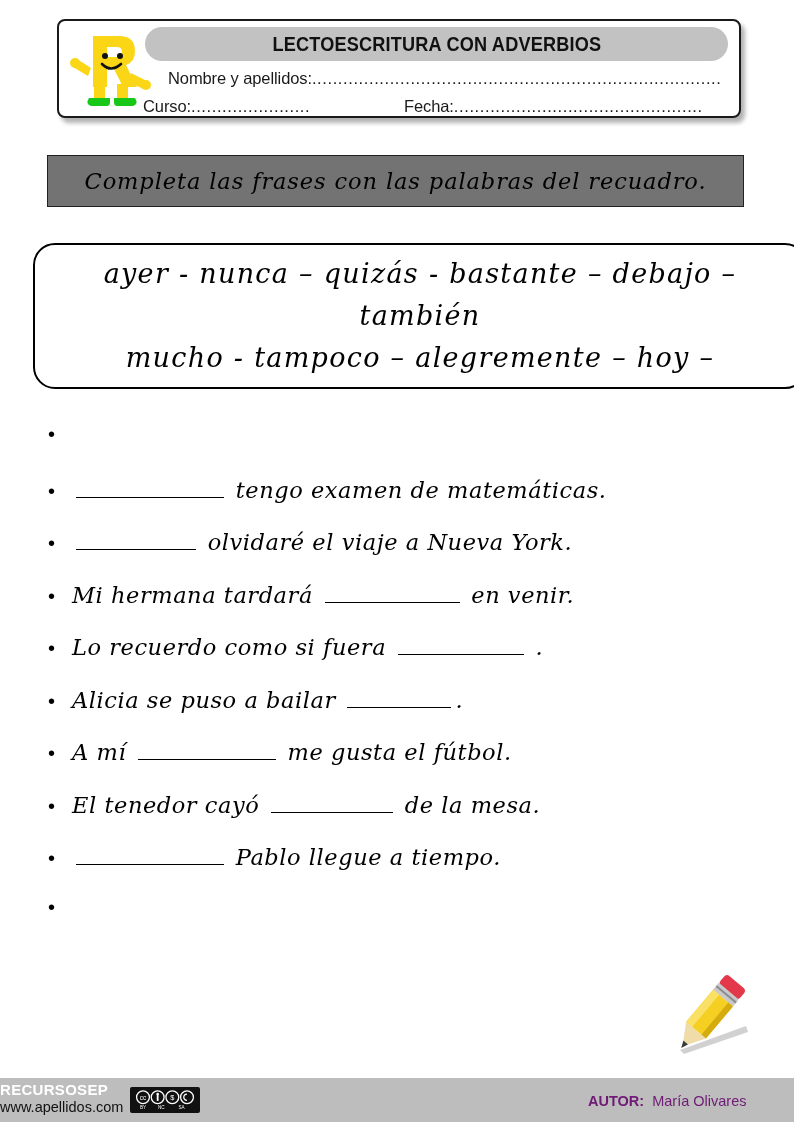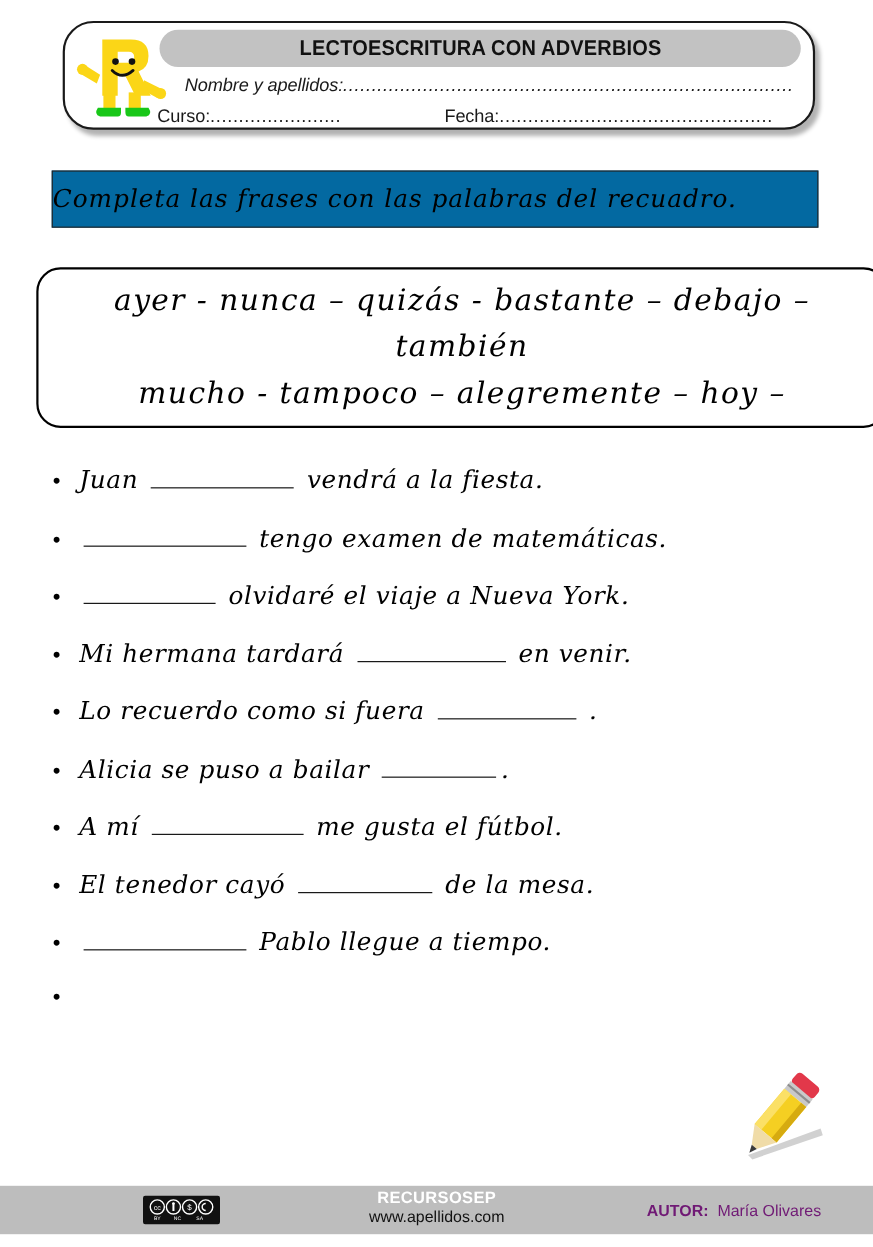--- a/index.html
+++ b/index.html
@@ -18,21 +18,21 @@
 
   
   .header-card {
     position: absolute;
     left: 57px;
     top: 19px;
     width: 684px;
     height: 99px;
     background: #ffffff;
     border: 2px solid #1a1a1a;
-    border-radius: 28px;
+    border-radius: 8px;
     box-shadow: 4px 5px 4px rgba(0,0,0,0.30);
     box-sizing: border-box;
   }
   .mascot {
     position: absolute;
     left: 10px;
     top: 5px;
     width: 86px;
     height: 88px;
   }
@@ -57,37 +57,38 @@
     transform: scaleX(0.93);
   }
   .field-row {
     position: absolute;
     font-family: "Liberation Sans", sans-serif;
     font-size: 16.5px;
     color: #1a1a1a;
     white-space: nowrap;
     letter-spacing: -0.1px;
   }
-  .field-name  { left: 109px; top: 48px; font-style: italic; }
+  .field-name  { left: 109px; top: 48px; }
   .field-curso { left: 84px; top: 76px; }
   .field-fecha { left: 345px; top: 76px; }
   .dots { letter-spacing: 0.6px; }
 
   
   .instruction-bar {
     position: absolute;
     left: 47px;
     top: 155px;
     width: 697px;
     height: 52px;
-    background: #0369a1;
+    background: #737373;
     border: 1.5px solid #222;
     box-sizing: border-box;
     display: flex;
     align-items: center;
+    justify-content: center;
   }
   .script {
     font-family: "DejaVu Serif", "Liberation Serif", serif;
     font-style: italic;
     font-weight: 400;
   }
   .instruction-bar .script {
     font-size: 22.5px;
     letter-spacing: 0.9px;
     color: #000;
@@ -183,21 +184,20 @@
     display: flex;
     align-items: center;
     justify-content: center;
   }
   .cc-badge svg { display: block; }
   .brand {
     position: absolute;
     left: 0;
     top: 1081px;
     width: 794px;
-    text-align: center;
     line-height: 1.18;
   }
   .brand .brand-name {
     display: block;
     font-family: "Liberation Sans", sans-serif;
     font-weight: bold;
     font-size: 15px;
     color: #ffffff;
     letter-spacing: 0.3px;
   }
@@ -272,21 +272,20 @@
   <div class="script">
     <div>ayer - nunca – quizás - bastante – debajo –</div>
     <div>también</div>
     <div>mucho - tampoco – alegremente – hoy –</div>
   </div>
 </div>
 
 <div class="sentences" id="sentence-list">
     <div class="sentence-row">
       <div class="bullet">•</div>
-      <div class="sentence-text"><span>Juan </span><span class="blank" style="width: 130px;"></span><span> vendrá a la fiesta.</span></div>
     </div>
     <div class="sentence-row">
       <div class="bullet">•</div>
       <div class="sentence-text"><span></span><span class="blank" style="width: 148px;"></span><span> tengo examen de matemáticas.</span></div>
     </div>
     <div class="sentence-row">
       <div class="bullet">•</div>
       <div class="sentence-text"><span></span><span class="blank" style="width: 120px;"></span><span> olvidaré el viaje a Nueva York.</span></div>
     </div>
     <div class="sentence-row">

